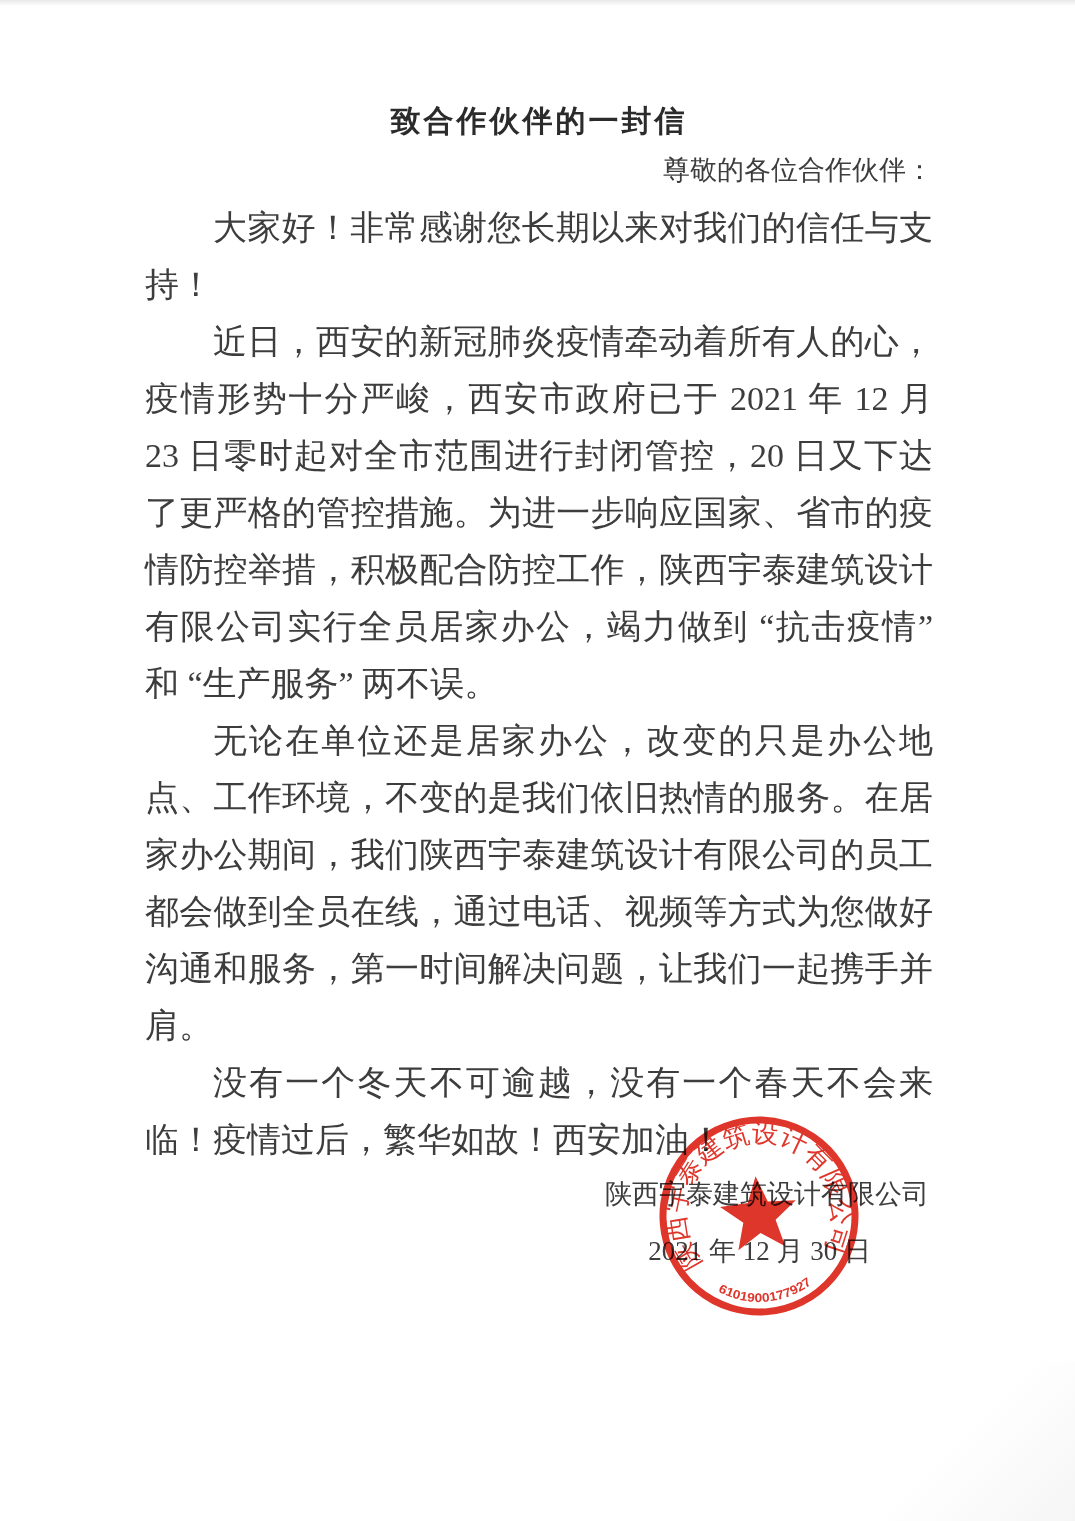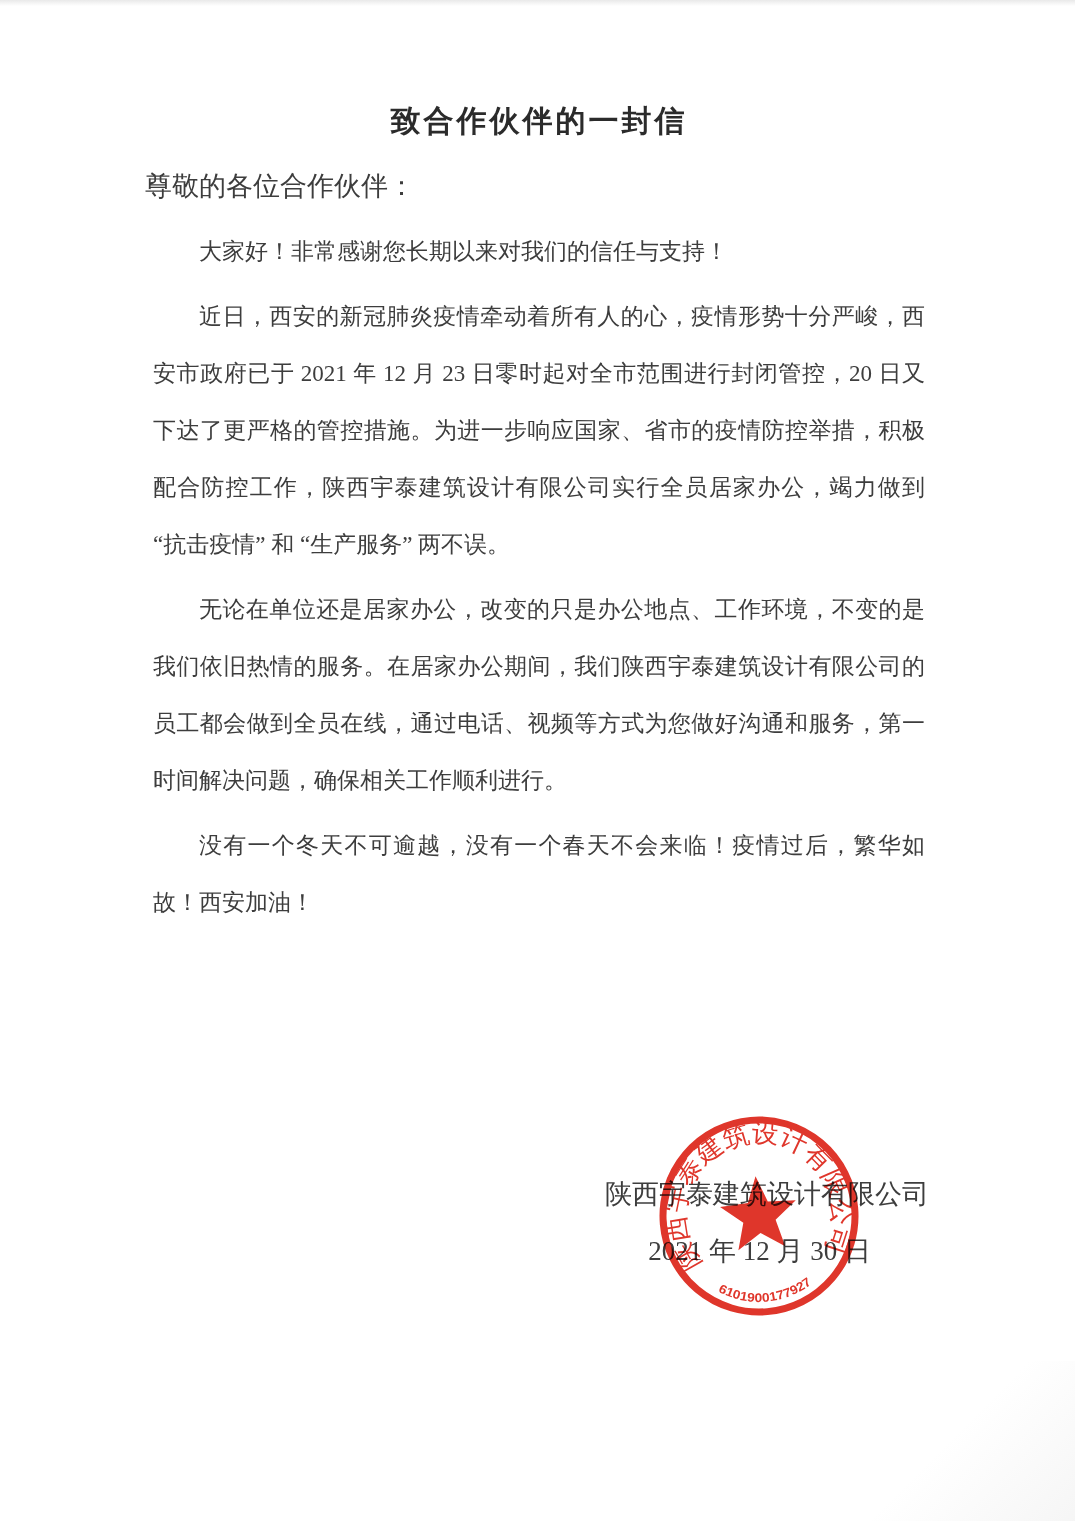--- a/index.html
+++ b/index.html
@@ -36,29 +36,29 @@
     color: #3d3d3d;
   }
   .letter-title {
     text-align: center;
     font-family: "Liberation Sans", "DejaVu Sans", sans-serif;
     font-weight: bold;
     font-size: 30px;
     letter-spacing: 3px;
     color: #2b2b2b;
     line-height: 42px;
-    margin-bottom: 16px;
   }
   .salutation {
     font-size: 27px;
     line-height: 57px;
+    text-align: right;
   }
   .body-text p {
-    margin: 8px;
-    font-size: 23px;
+    margin: 0;
+    font-size: 34px;
     line-height: 57px;
     text-align: justify;
     text-justify: inter-ideograph;
     text-indent: 2em;
     font-family: Liberation Serif, serif;
   }
   .sig-block {
     position: absolute;
     left: 145px;
     top: 1166px;
@@ -93,21 +93,21 @@
 
 <div class="paper-edge-top"></div>
 <div class="paper-shade-bottom"></div>
 
 <div class="letter">
   <div class="letter-title">致合作伙伴的一封信</div>
   <div class="salutation">尊敬的各位合作伙伴：</div>
   <div class="body-text">
     <p>大家好！非常感谢您长期以来对我们的信任与支持！</p>
     <p>近日，西安的新冠肺炎疫情牵动着所有人的心，疫情形势十分严峻，西安市政府已于 2021 年 12 月 23 日零时起对全市范围进行封闭管控，20 日又下达了更严格的管控措施。为进一步响应国家、省市的疫情防控举措，积极配合防控工作，陕西宇泰建筑设计有限公司实行全员居家办公，竭力做到 “抗击疫情” 和 “生产服务” 两不误。</p>
-    <p>无论在单位还是居家办公，改变的只是办公地点、工作环境，不变的是我们依旧热情的服务。在居家办公期间，我们陕西宇泰建筑设计有限公司的员工都会做到全员在线，通过电话、视频等方式为您做好沟通和服务，第一时间解决问题，确保相关工作顺利进行。</p>
+    <p>无论在单位还是居家办公，改变的只是办公地点、工作环境，不变的是我们依旧热情的服务。在居家办公期间，我们陕西宇泰建筑设计有限公司的员工都会做到全员在线，通过电话、视频等方式为您做好沟通和服务，第一时间解决问题，让我们一起携手并肩。</p>
     <p>没有一个冬天不可逾越，没有一个春天不会来临！疫情过后，繁华如故！西安加油！</p>
   </div>
 </div>
 
 <div class="sig-block">
   <div class="sig-company">陕西宇泰建筑设计有限公司</div>
   <div class="sig-date">2021 年 12 月 30 日</div>
 </div>
 
 <div class="seal-wrap">

